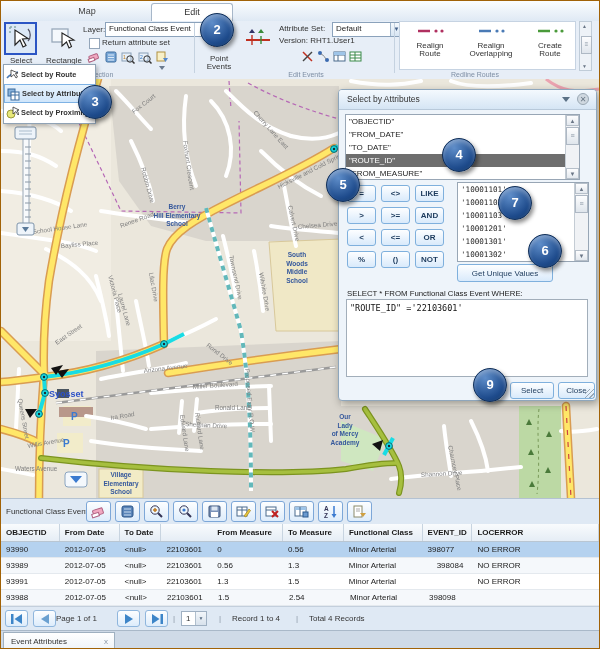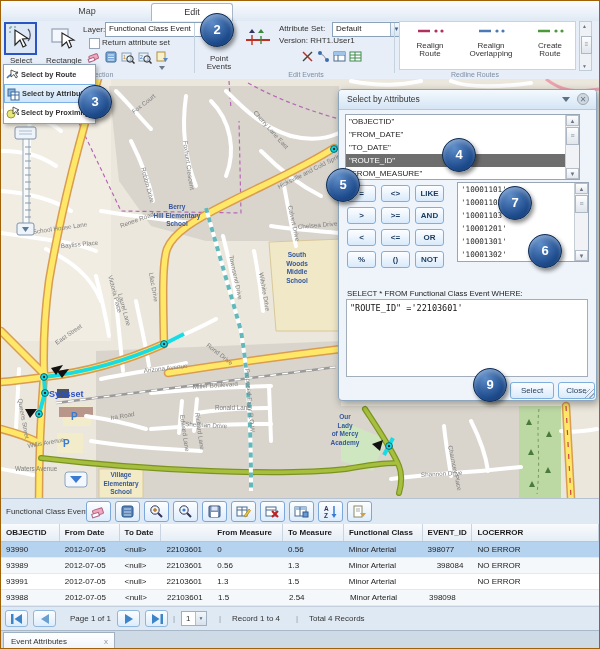--- a/index.html
+++ b/index.html
@@ -576,20 +576,21 @@
         <div class="row">'10001103'</div>
         <div class="row">'10001201'</div>
         <div class="row">'10001301'</div>
         <div class="row">'10001302'</div>
         <div class="vscroll">
         <div class="arr" style="top:0;">▲</div>
           <div class="thumb"></div>
           <div class="arr" style="bottom:0;">▼</div>
       </div>
     </div>
+    <div class="btn" style="left:118px;top:174px;width:96px;height:18px;line-height:17px;">Get Unique Values</div>
     <div class="sql-label">SELECT * FROM Functional Class Event WHERE:</div>
     <div class="sql-box">"ROUTE_ID" ='22103601'</div>
     <div class="btn" style="left:171px;top:292px;width:44px;height:17px;line-height:16px;">Select</div>
     <div class="btn" style="left:219px;top:292px;width:37px;height:17px;line-height:16px;">Close</div>
     <div class="grip"></div>
   </div>
 
   <div id="callouts">
       <div class="callout" style="left: 199px; top: 12px;">2</div>
       <div class="callout" style="left: 77px; top: 84px;">3</div>
@@ -742,21 +743,21 @@
       <svg width="12" height="10">
           <rect x="0" y="0" width="2.5" height="10" fill="#3d85c8"></rect>
           <polygon points="11,0 11,10 3.5,5" fill="#3d85c8"></polygon>
         </svg>
     </div>
     <div class="pgbtn" style="left:32px;">
       <svg width="10" height="10">
           <polygon points="9,0 9,10 1,5" fill="#6aa0d0"></polygon>
         </svg>
     </div>
-    <div class="pgtext" style="left:69px;text-align:right;">Page 1 of 1</div>
+    <div class="pgtext" style="left:55px;text-align:right;">Page 1 of 1</div>
     <div class="pgbtn" style="left:116px;">
       <svg width="10" height="10">
           <polygon points="1,0 1,10 9,5" fill="#3d85c8"></polygon>
         </svg>
     </div>
     <div class="pgbtn" style="left:144px;">
       <svg width="12" height="10">
           <polygon points="1,0 1,10 8.5,5" fill="#3d85c8"></polygon>
           <rect x="9.5" y="0" width="2.5" height="10" fill="#3d85c8"></rect>
         </svg>

